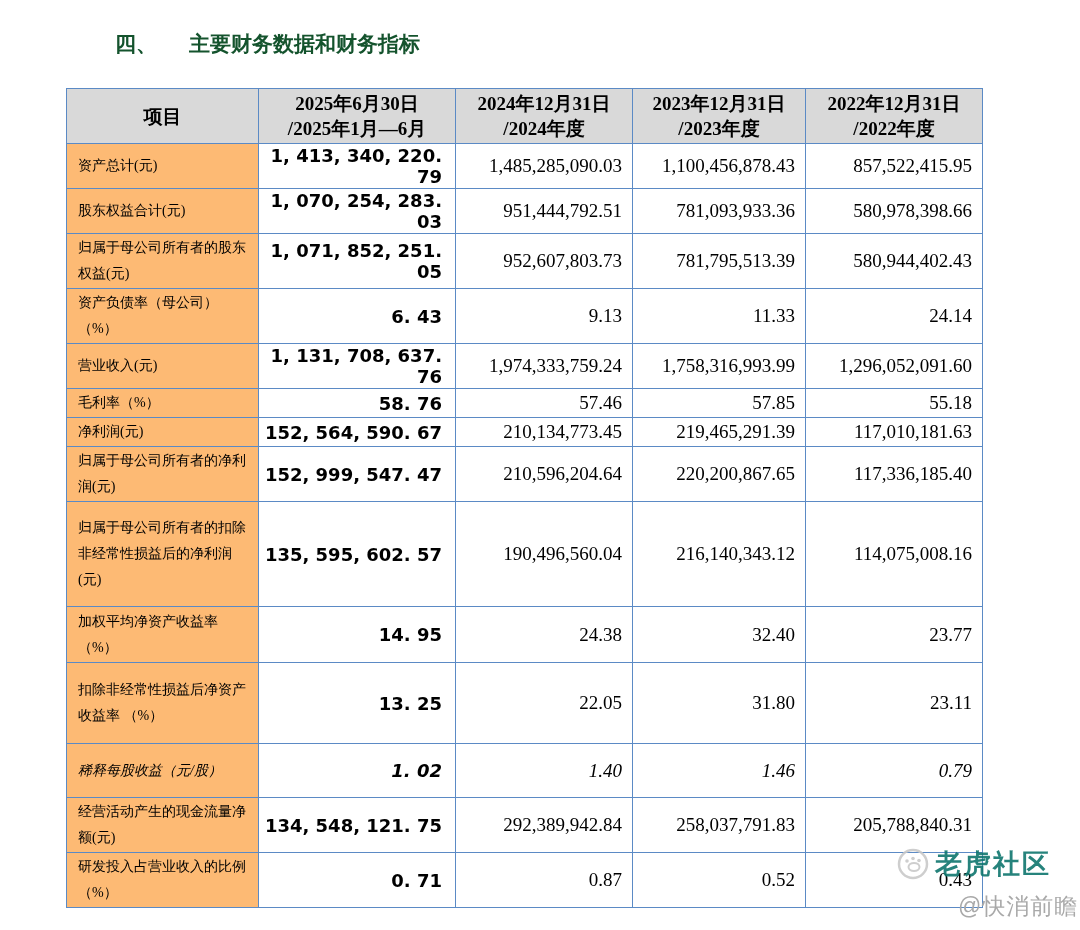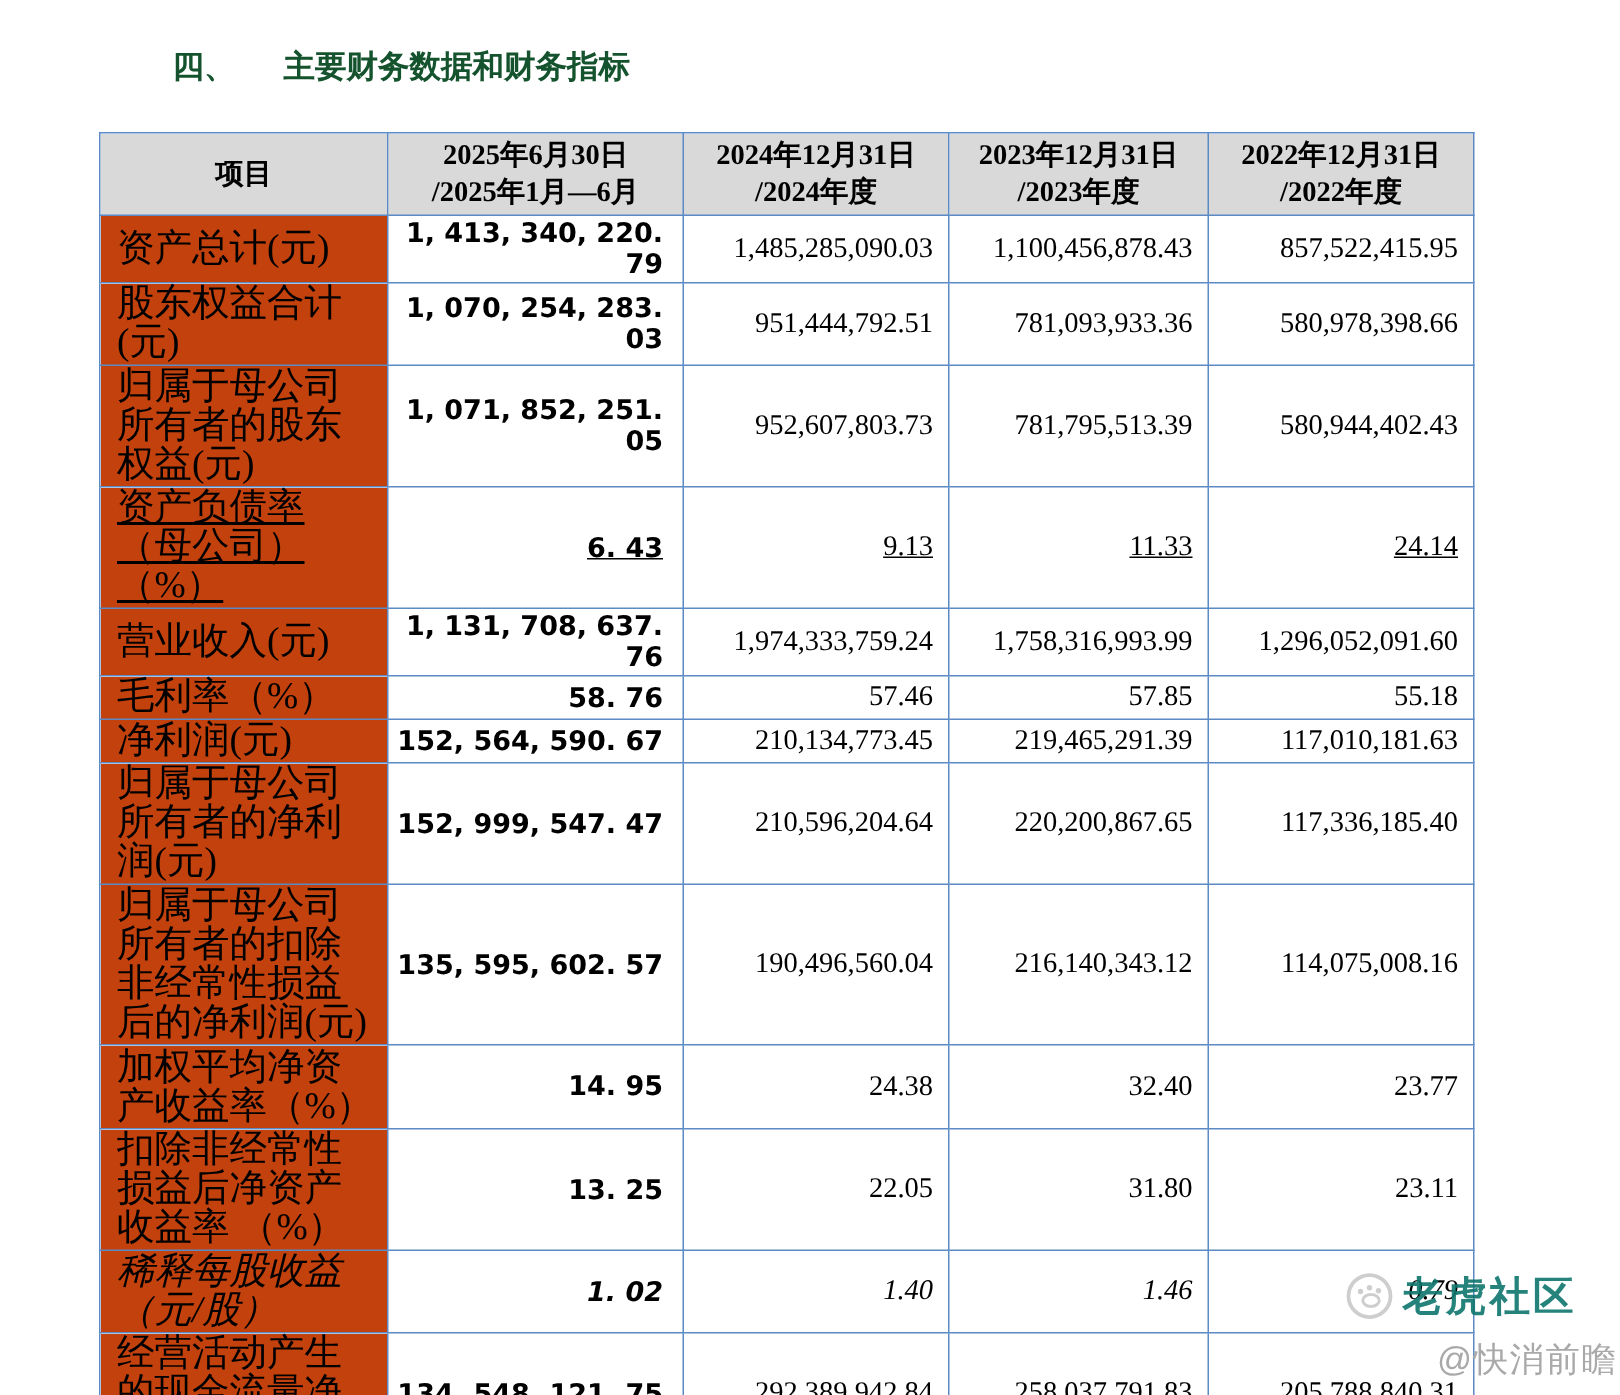--- a/index.html
+++ b/index.html
@@ -37,22 +37,22 @@
     background:#d9d9d9;
     font-weight:bold;
     font-size:19px;
     line-height:25px;
     text-align:center;
     padding:2px 2px;
     height:50px;
     font-family:"Liberation Serif", serif;
   }
   td.label-cell{
-    background:#c2410c;
-    font-size:25px;
+    background:#fdba74;
+    font-size:14px;
     line-height:26px;
     text-align:left;
     padding:1px 8px 1px 11px;
     word-break:break-all;
   }
   td.value-cell{
     background:#ffffff;
     font-size:19px;
     text-align:right;
     padding:1px 10px 1px 2px;
@@ -141,21 +141,21 @@
         <td class="value-cell">781,093,933.36</td>
         <td class="value-cell">580,978,398.66</td>
       </tr>
       <tr style="height: 55px;">
         <td class="label-cell">归属于母公司所有者的股东权益(元)</td>
         <td class="value-cell bold-col">1, 071, 852, 251. 05</td>
         <td class="value-cell">952,607,803.73</td>
         <td class="value-cell">781,795,513.39</td>
         <td class="value-cell">580,944,402.43</td>
       </tr>
-      <tr style="height: 55px; text-decoration: underline;">
+      <tr style="height: 55px;">
         <td class="label-cell">资产负债率（母公司）（%）</td>
         <td class="value-cell bold-col">6. 43</td>
         <td class="value-cell">9.13</td>
         <td class="value-cell">11.33</td>
         <td class="value-cell">24.14</td>
       </tr>
       <tr style="height: 27px;">
         <td class="label-cell">营业收入(元)</td>
         <td class="value-cell bold-col">1, 131, 708, 637. 76</td>
         <td class="value-cell">1,974,333,759.24</td>

